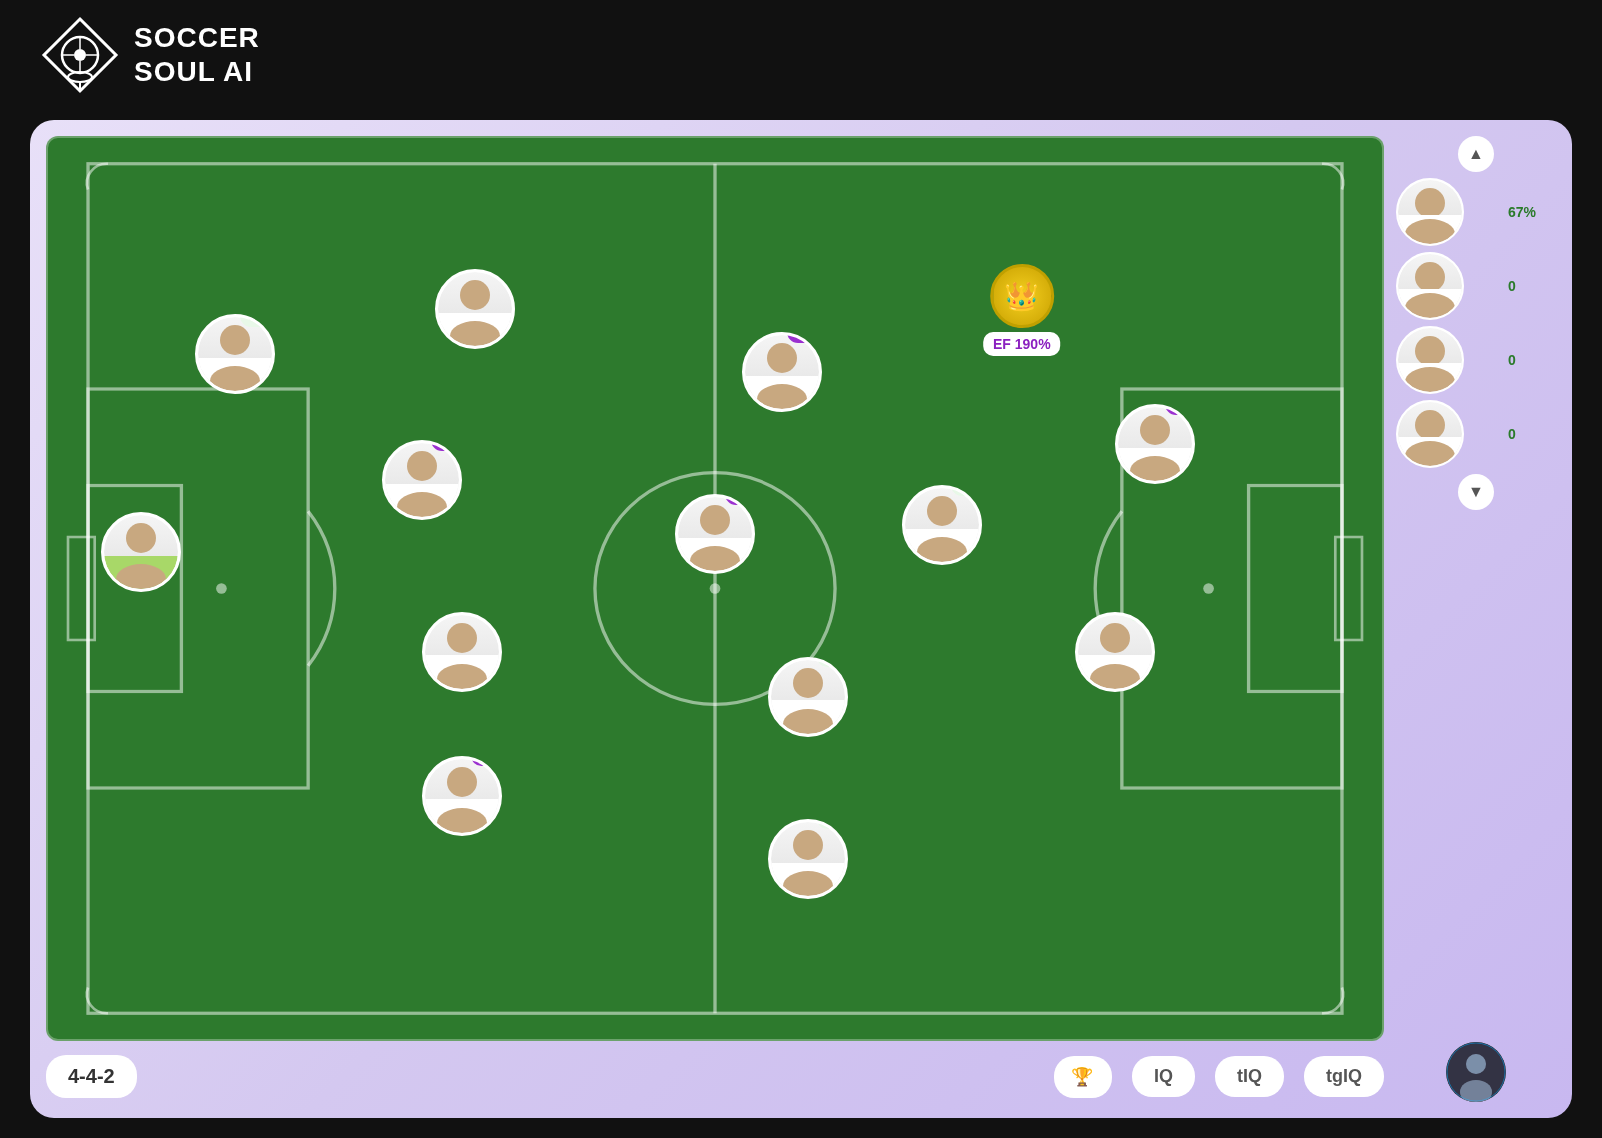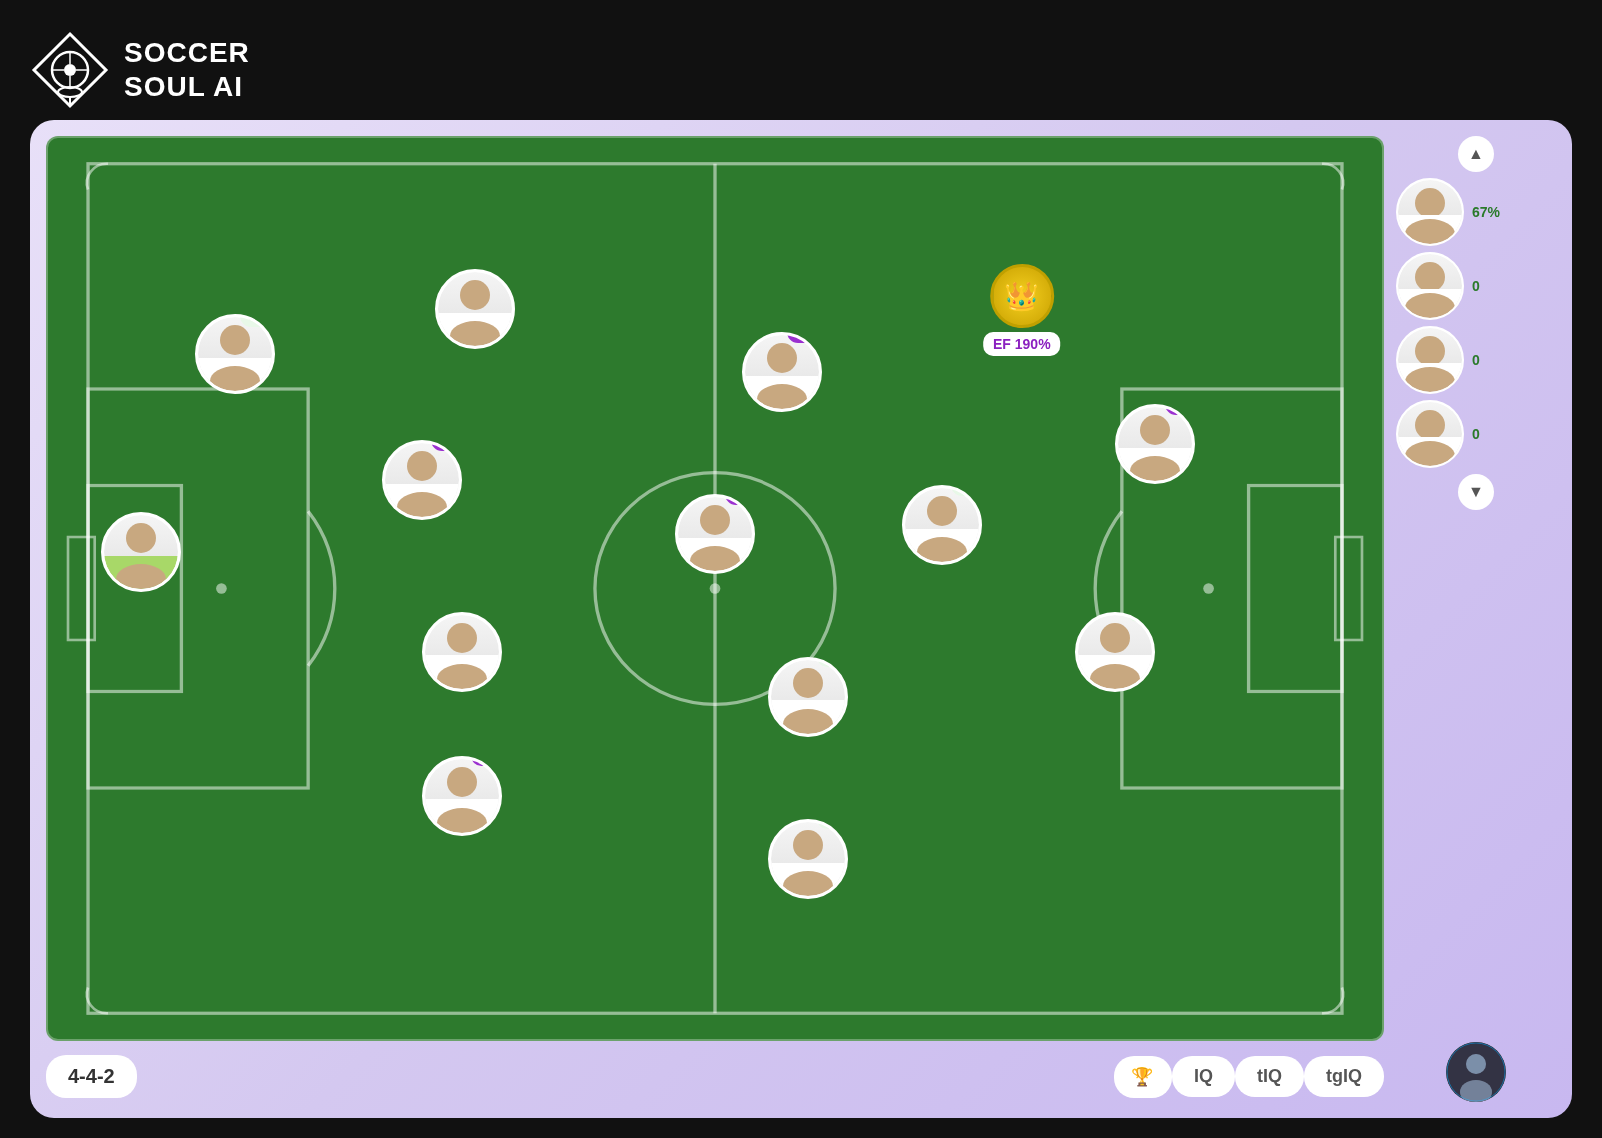--- a/index.html
+++ b/index.html
@@ -10,25 +10,25 @@
       height: 1138px;
       overflow: hidden;
       display: flex;
       align-items: center;
       justify-content: center;
     }
 
     
     .header {
       position: absolute;
-      top: 0; left: 0; right: 0;
+      top: 0; left: 10px; right: 0;
       height: 110px;
       background: #111;
       display: flex;
-      align-items: flex-end;
+      align-items: center;
       padding: 0 30px;
       z-index: 10;
     }
     .logo-container {
       display: flex;
       align-items: center;
       gap: 14px;
     }
     .logo-icon {
       width: 80px;
@@ -84,21 +84,21 @@
       font-weight: 700;
       color: #333;
       display: inline-flex;
       align-items: center;
     }
 
     
     .bottom-bar {
       display: flex;
       align-items: center;
-      gap: 0;
+      gap: 20px;
       padding: 4px 0;
     }
     .bottom-btn {
       background: white;
       border-radius: 20px;
       padding: 10px 22px;
       font-size: 18px;
       font-weight: 600;
       color: #555;
       cursor: pointer;
@@ -187,21 +187,21 @@
       flex-shrink: 0;
       display: flex;
       align-items: center;
       justify-content: center;
       border: 2px solid white;
     }
     .sidebar-badge {
       font-size: 14px;
       font-weight: 700;
     }
-    .sidebar-badge.green { color: #2a7a2a; }
+    .sidebar-badge.green { color: #2a7a2a; margin-left: 36px; }
 
     .sidebar-spacer { flex: 1; }
 
     .avatar-btn {
       width: 60px;
       height: 60px;
       border-radius: 50%;
       overflow: hidden;
       background: #555;
       cursor: pointer;

